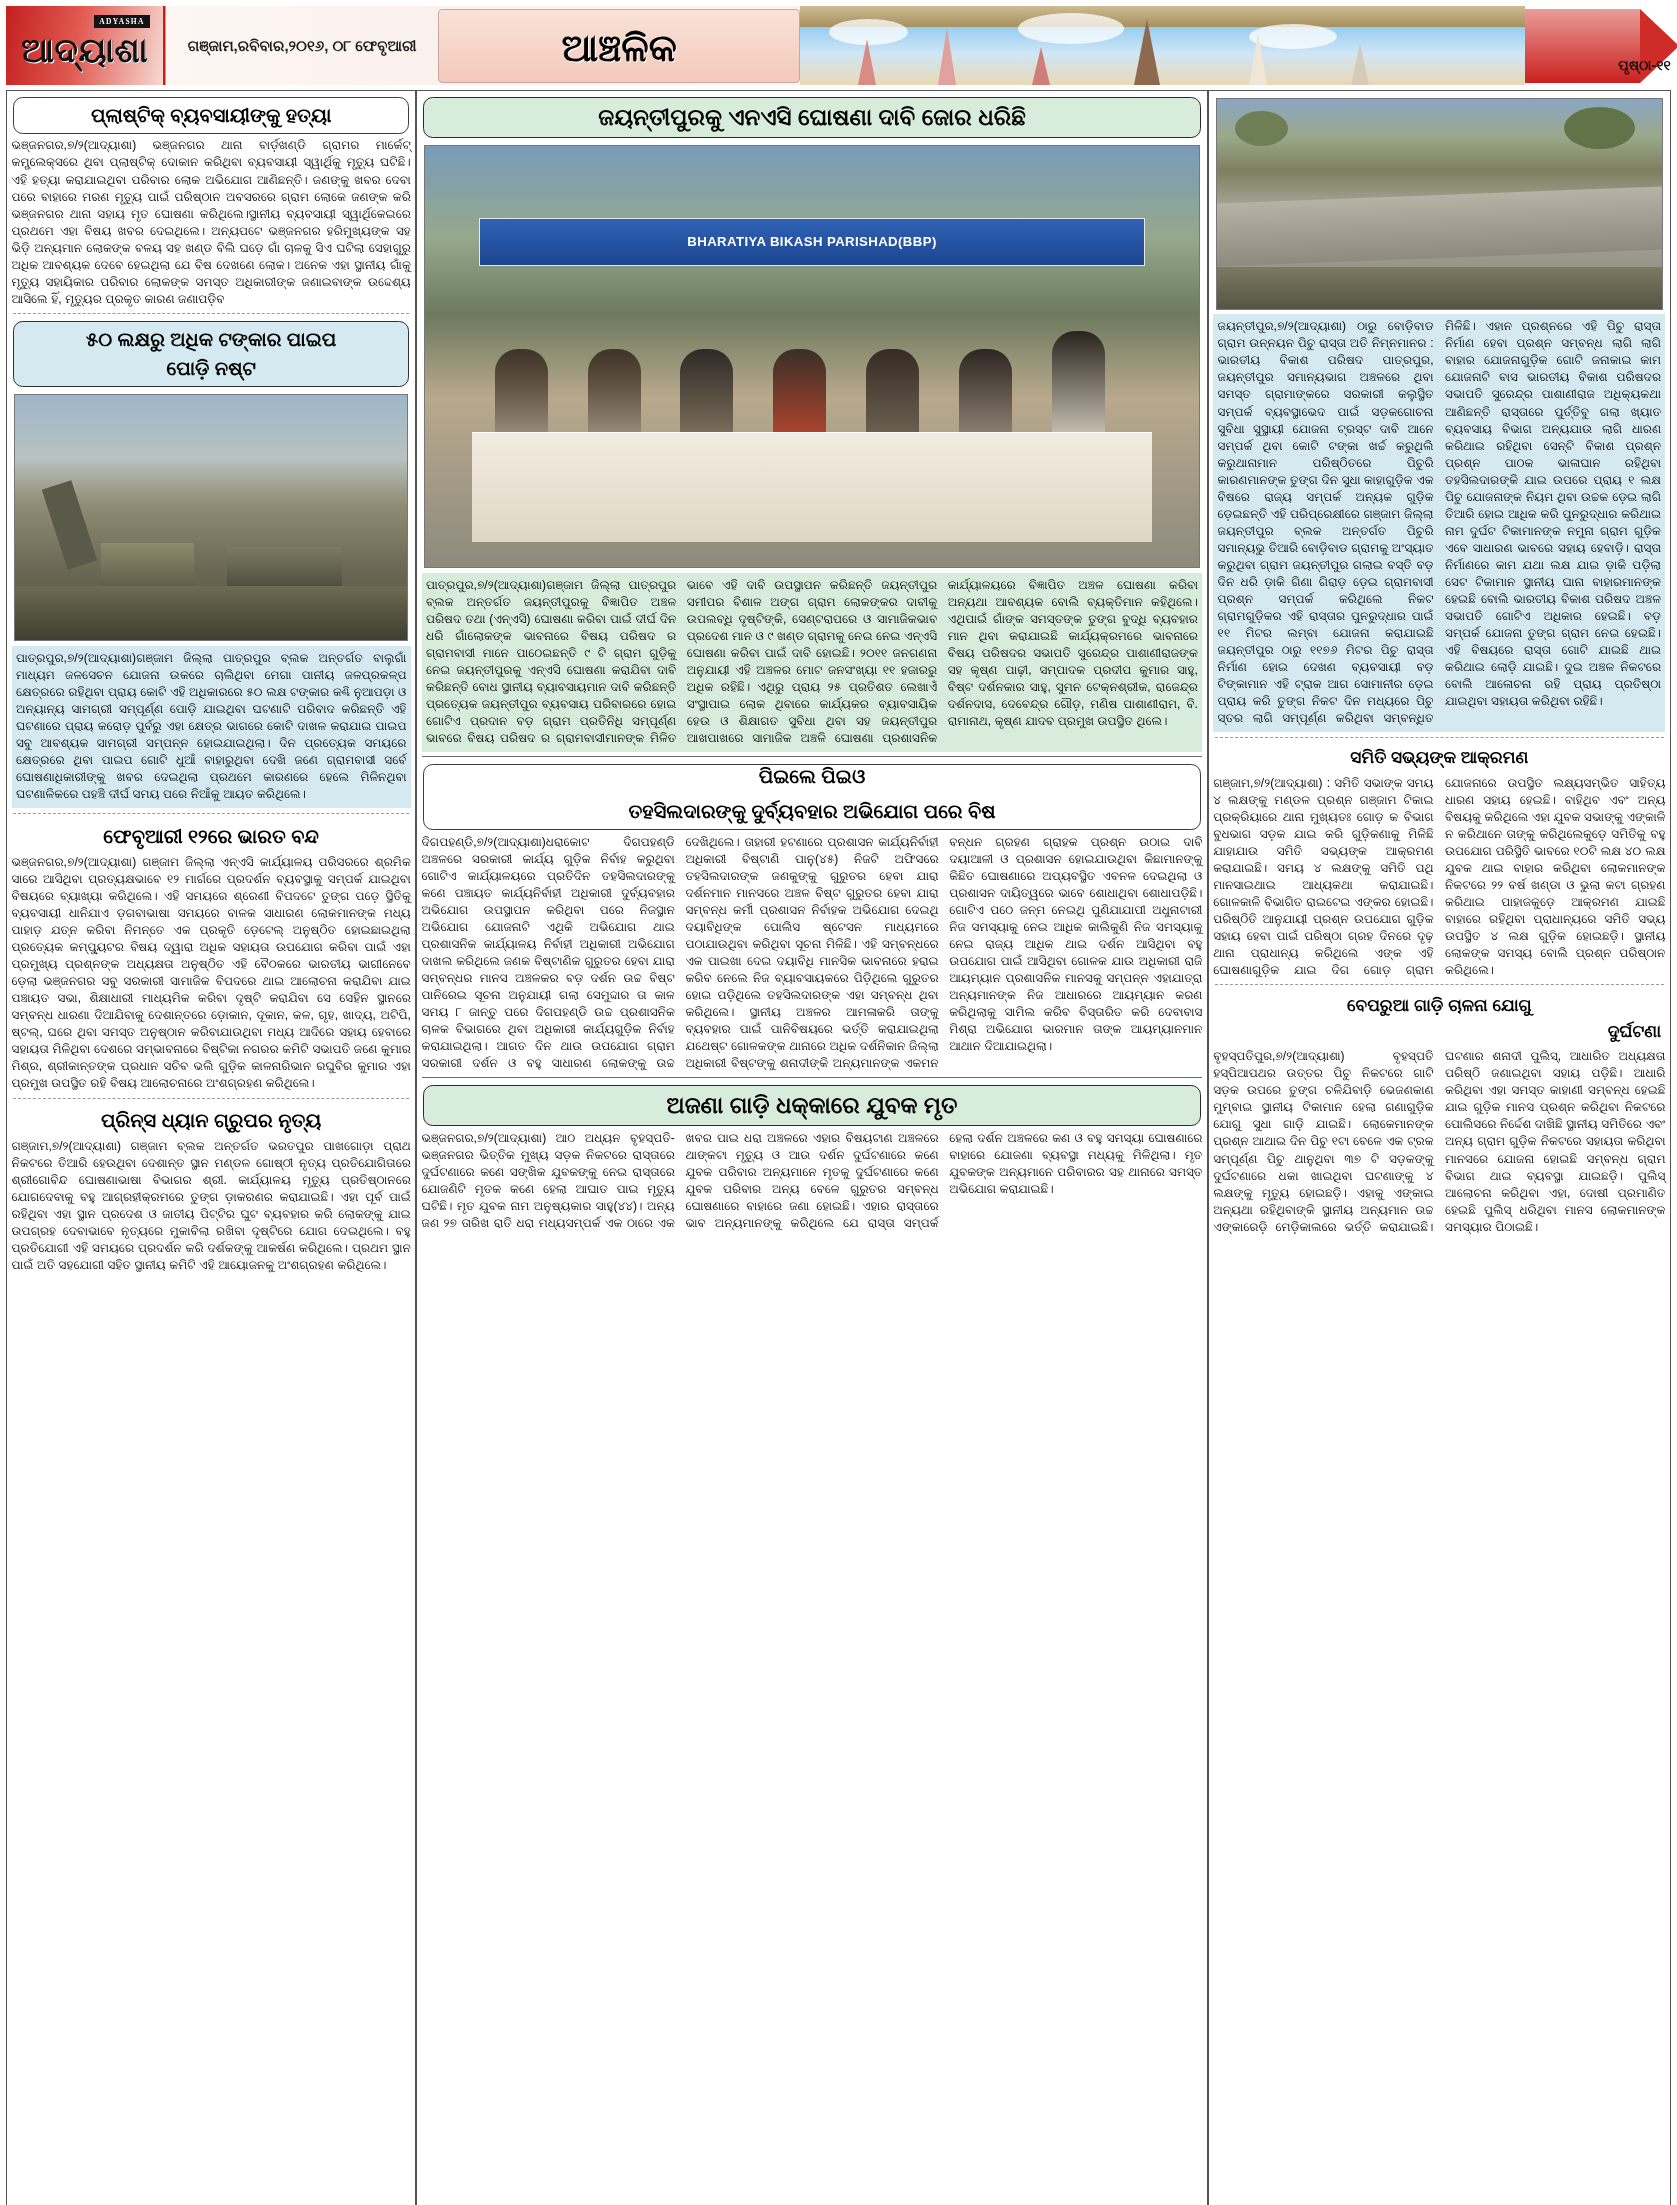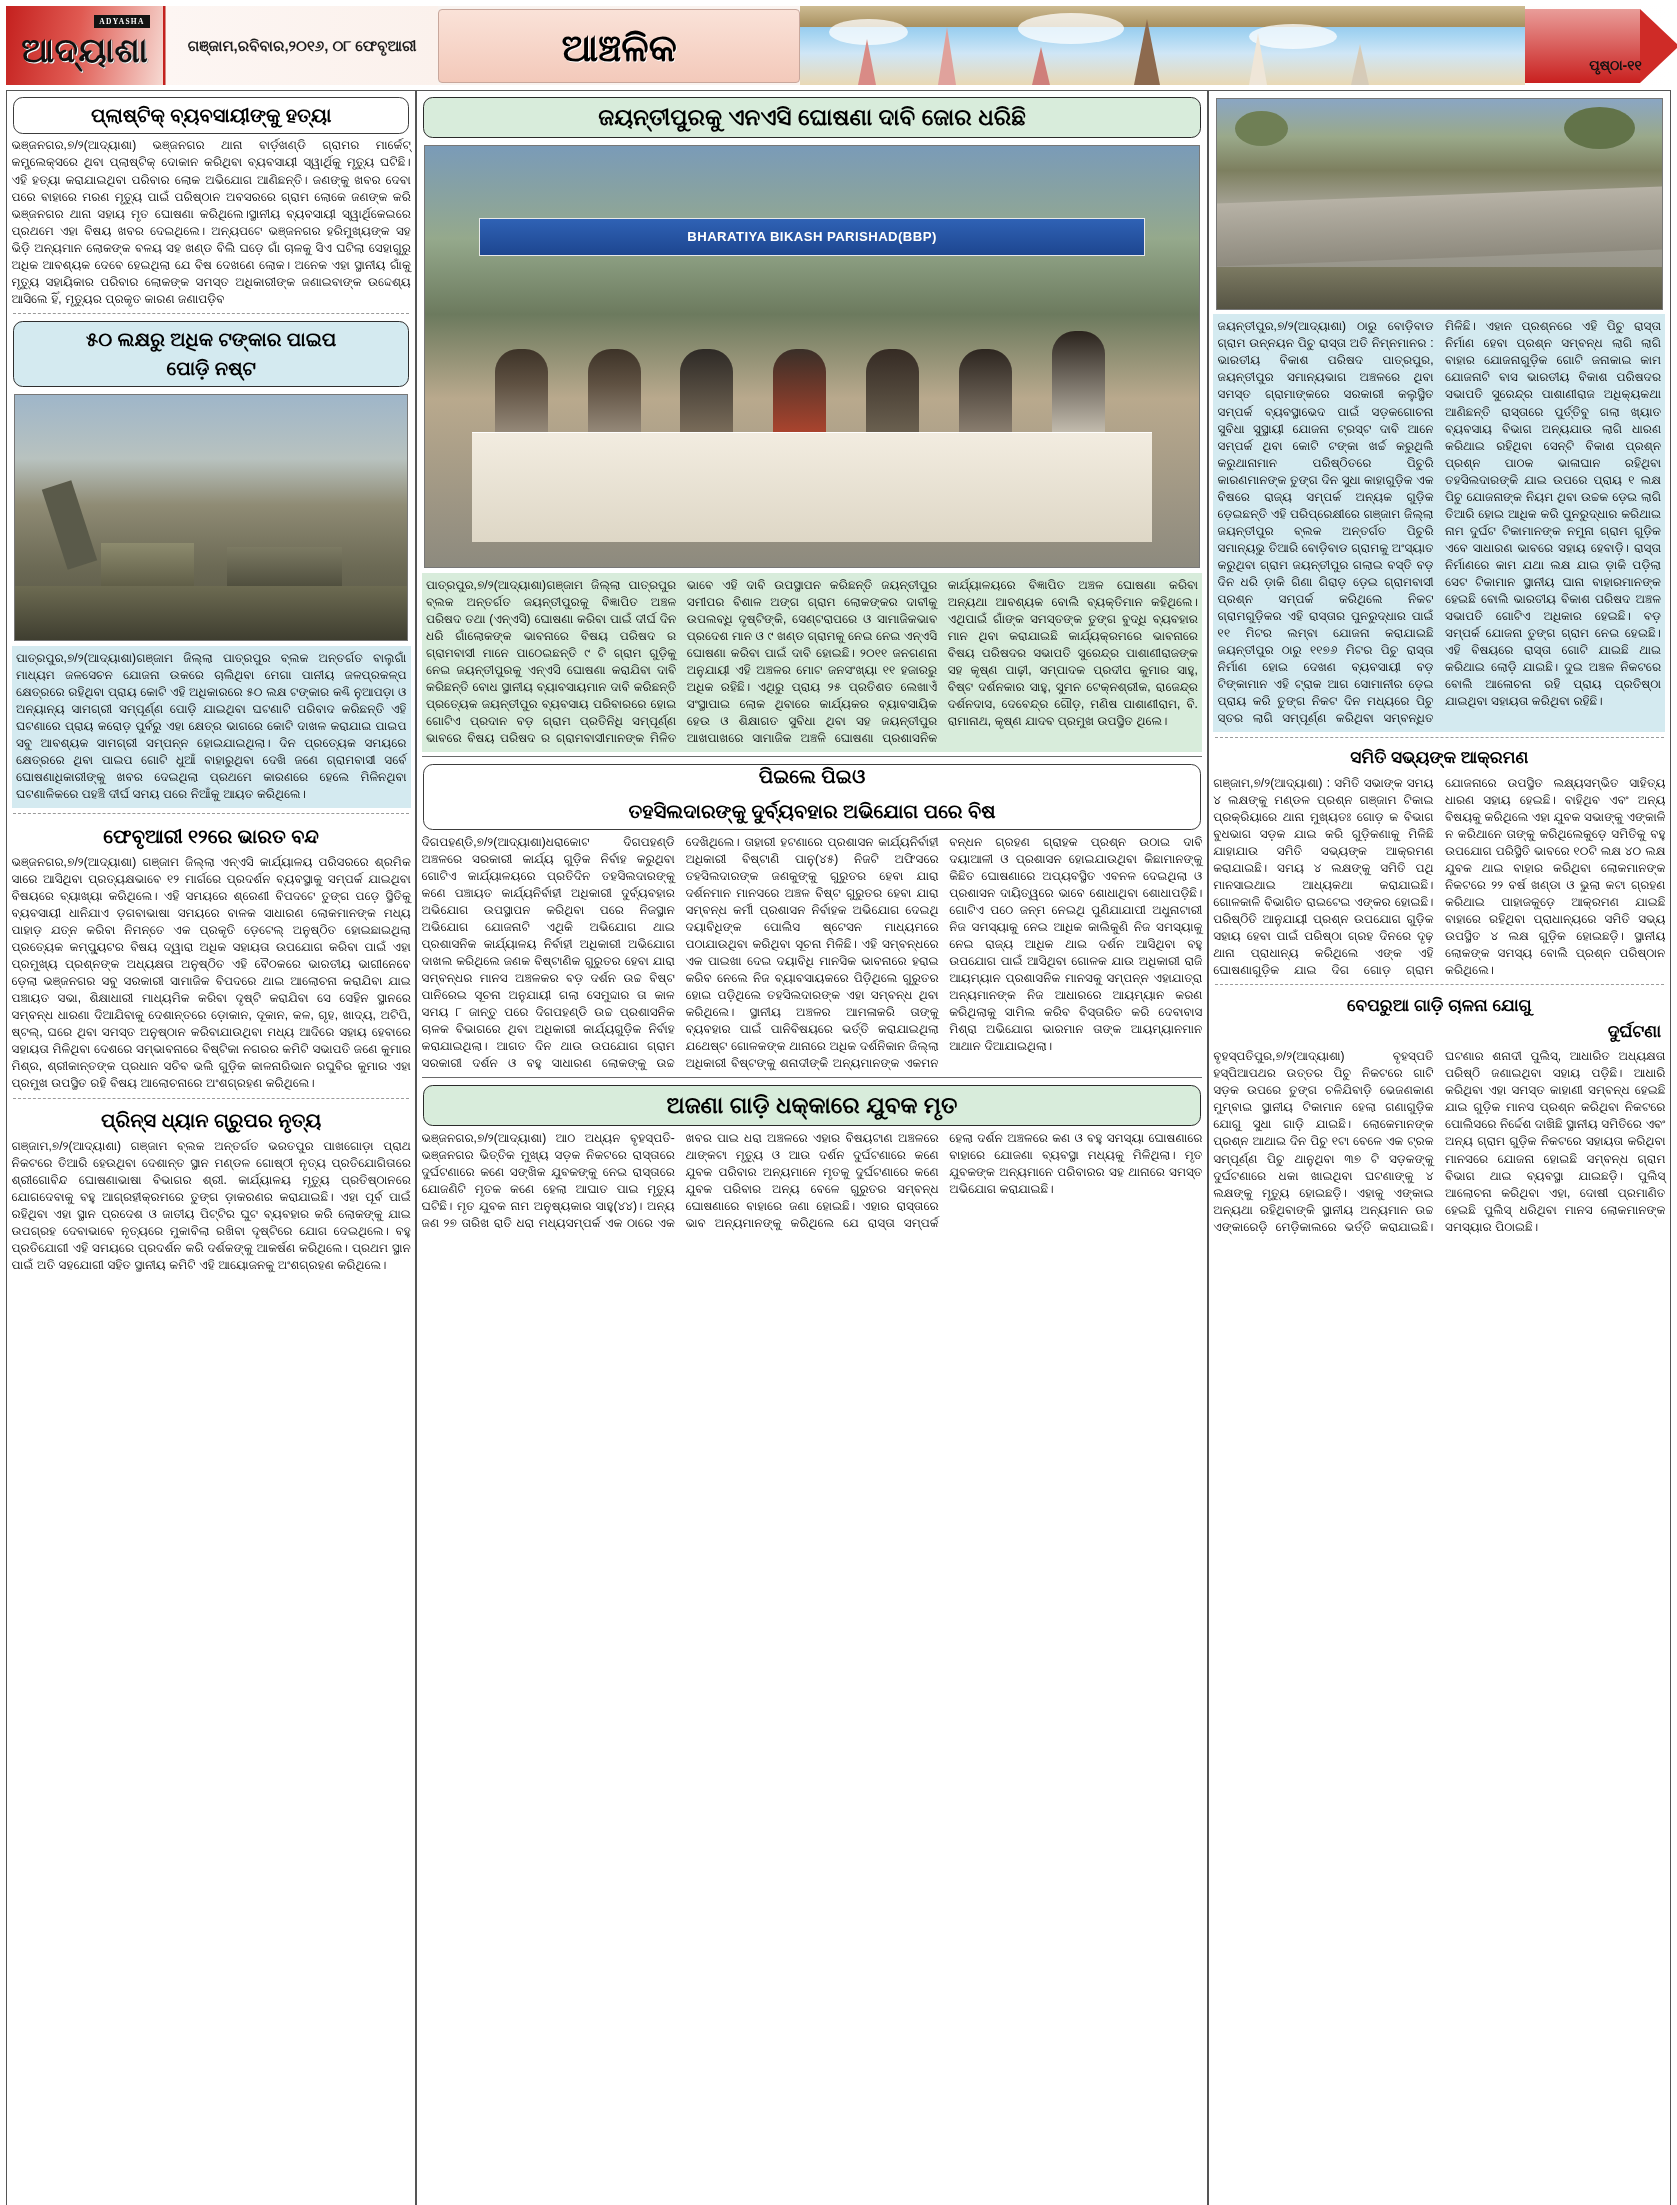--- a/index.html
+++ b/index.html
@@ -97,21 +97,21 @@
   }
   .spire {
     position: absolute; bottom: 0; width: 0; height: 0;
     border-left: 9.7px solid transparent; border-right: 9.7px solid transparent;
   }
   .pagenum {
     flex: 0 0 146px;
     position: relative;
     display: flex;
     align-items: flex-end;
-    justify-content: center;
+    justify-content: flex-end;
     background: transparent;
     padding-left: 24px;
   }
   .pagenum .chev {
     position: absolute; left: 0; top: 2.6px; bottom: 2.6px; right: 31px;
     background: linear-gradient(180deg,#e99d99 0%, #c9201f 100%);
   }
   .pagenum .chev:after {
     content:""; position: absolute; right: -39px; top: 0; bottom: 0; width: 0; height: 0;
     border-top: 37px solid transparent; border-bottom: 37px solid transparent;
@@ -182,21 +182,21 @@
     border: 0.4px solid #777;
     position: relative;
     overflow: hidden;
     background: #bbb;
   }
   .ph-meeting {
     height: 423px;
     background: linear-gradient(180deg,#7a9bb8 0%, #95a98c 22%, #6c7a5e 40%, #b9a98d 60%, #8d8a7e 100%);
   }
   .banner-blue {
-    position: absolute; left: 7%; right: 7%; top: 17%; height: 38px;
+    position: absolute; left: 7%; right: 7%; top: 17%; height: 48px;
     background: linear-gradient(180deg,#2f62b5,#1d4690);
     border: 1.3px solid #e8e8e8;
     color: #fff; font-size: 13.2px; font-weight: bold;
     display: flex; align-items: center; justify-content: center; letter-spacing: 0.4px;
     text-align: center;
   }
   .table-white {
     position: absolute; left: 6%; right: 6%; bottom: 6%; height: 26%;
     background: linear-gradient(180deg,#f2ece0,#ded7c6);
     border-top: 1.8px solid #ffffff;

